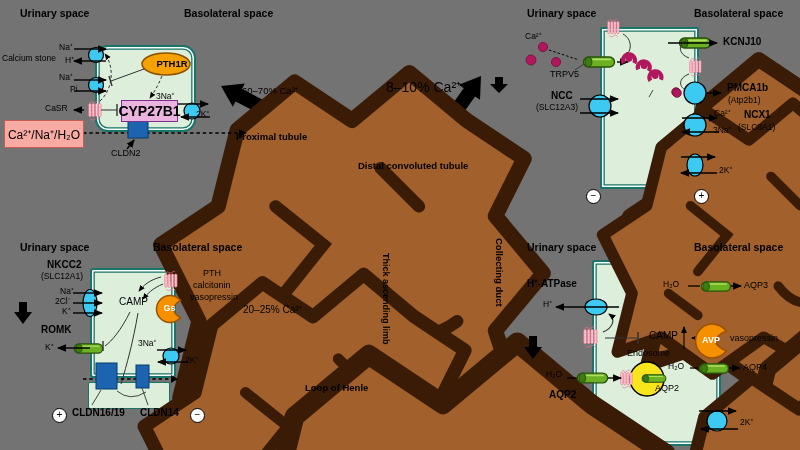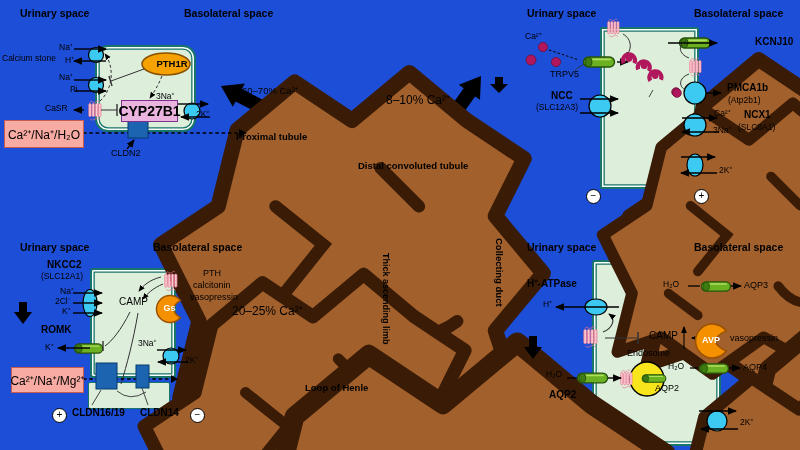--- a/index.html
+++ b/index.html
@@ -1,16 +1,16 @@
 <!DOCTYPE html>
 <html style="--cell-fill: #ddeedb; --membrane: #17756a; --transporter-cyan: #3cc9f2; --channel-green: #6cb121; --accent-orange: #f59b00; --receptor-pink: #fbd0d8; --calcium-magenta: #b0175c; --claudin-blue: #1d64b0; --stone-brown: #a2602c; --tubule-cream: #f8f3d4; --label-pink-bg: #f8aba3; --cyp-purple: #eab4de;"><head>
 <meta charset="utf-8">
 <style>
   html,body{margin:0;padding:0;}
-  #stage{position:relative;width:800px;height:450px;background:#1d4ed8;overflow:hidden;
+  #stage{position:relative;width:800px;height:450px;background:#737373;overflow:hidden;
          font-family:"Liberation Sans",sans-serif;}
   .cell{position:absolute;background:var(--cell-fill,#ddeedb);
         border:2.5px solid var(--membrane,#17756a);
         box-shadow:inset 0 0 0 1.5px #fbfdfa, inset 0 0 0 2.8px var(--membrane,#17756a);
         z-index:1;}
   svg.overlay{position:absolute;left:0;top:0;z-index:2;pointer-events:none;}
   .lbl{position:absolute;z-index:3;font-size:9px;color:#000;white-space:nowrap;line-height:1.05;}
   .h{font-size:10.5px;font-weight:bold;}
   .b{font-weight:bold;font-size:10px;}
   .b95{font-weight:bold;font-size:9.5px;}
@@ -279,54 +279,53 @@
   <div class="lbl" style="left:111px;top:149px;">CLDN2</div>
   <div class="pbox" style="left:4px;top:120px;width:78px;height:26px;">Ca²⁺/Na⁺/H₂O</div>
   <div class="lbl" style="left:242px;top:86px;font-size:9.5px;">60–70% Ca²⁺</div>
 
   <div class="lbl h" style="left:527px;top:8px;">Urinary space</div>
   <div class="lbl h" style="left:694px;top:8px;">Basolateral space</div>
   <div class="lbl sm" style="left:525px;top:32px;">Ca²⁺</div>
   <div class="lbl" style="left:550px;top:70px;">TRPV5</div>
   <div class="lbl b" style="left:551px;top:91px;">NCC</div>
   <div class="lbl sm" style="left:536px;top:103px;">(SLC12A3)</div>
-  <div class="lbl b" style="left:723px;top:37px;margin-left:32px;">KCNJ10</div>
+  <div class="lbl b" style="left:723px;top:37px;">KCNJ10</div>
   <div class="lbl b" style="left:727px;top:83px;">PMCA1b</div>
   <div class="lbl sm" style="left:728px;top:96px;">(Atp2b1)</div>
   <div class="lbl sm" style="left:714px;top:109px;">Ca²⁺</div>
   <div class="lbl sm" style="left:713px;top:126px;">3Na⁺</div>
   <div class="lbl b" style="left:744px;top:110px;">NCX1</div>
   <div class="lbl sm" style="left:738px;top:123px;">(SLC8A1)</div>
   <div class="lbl sm" style="left:719px;top:166px;">2K⁺</div>
   <div class="sign" style="left:586px;top:189px;">−</div>
   <div class="sign" style="left:694px;top:189px;">+</div>
-  <div class="lbl" style="left:386px;top:94px;font-size:12px;text-align:right;">8–10% Ca²⁺</div>
+  <div class="lbl" style="left:386px;top:80px;font-size:14px;text-align:right;">8–10% Ca²⁺</div>
 
   <div class="lbl h" style="left:20px;top:242px;">Urinary space</div>
   <div class="lbl h" style="left:153px;top:242px;">Basolateral space</div>
   <div class="lbl b" style="left:47px;top:260px;">NKCC2</div>
   <div class="lbl sm" style="left:41px;top:272px;">(SLC12A1)</div>
   <div class="lbl sm" style="left:60px;top:287px;">Na⁺</div>
   <div class="lbl sm" style="left:55px;top:297px;">2Cl⁻</div>
   <div class="lbl sm" style="left:62px;top:307px;">K⁺</div>
   <div class="lbl b" style="left:41px;top:325px;">ROMK</div>
   <div class="lbl sm" style="left:45px;top:343px;">K⁺</div>
   <div class="lbl fs10" style="left:119px;top:297px;">CAMP</div>
   <div class="lbl wht ctr" style="left:161px;top:304px;width:17px;">Gs</div>
   <div class="lbl" style="left:203px;top:269px;">PTH</div>
   <div class="lbl" style="left:193px;top:281px;">calcitonin</div>
   <div class="lbl" style="left:190px;top:293px;">vasopressin</div>
   <div class="lbl sm" style="left:138px;top:339px;">3Na⁺</div>
   <div class="lbl sm" style="left:185px;top:356px;">2K⁺</div>
-  <div class="pbox" style="left:11px;top:367px;width:71px;height:24px;">Ca²⁺/Na⁺/Mg²⁺</div>
   <div class="sign" style="left:52px;top:408px;">+</div>
   <div class="lbl b" style="left:72px;top:408px;">CLDN16/19</div>
   <div class="lbl b" style="left:140px;top:408px;">CLDN14</div>
   <div class="sign" style="left:190px;top:408px;">−</div>
-  <div class="lbl" style="left:232px;top:305px;font-size:12px;">20–25% Ca²⁺</div>
+  <div class="lbl" style="left:243px;top:305px;font-size:10px;">20–25% Ca²⁺</div>
 
   <div class="lbl h" style="left:527px;top:242px;">Urinary space</div>
   <div class="lbl h" style="left:694px;top:242px;">Basolateral space</div>
   <div class="lbl b" style="left:527px;top:279px;">H⁺-ATPase</div>
   <div class="lbl sm" style="left:543px;top:300px;">H⁺</div>
   <div class="lbl fs10" style="left:649px;top:331px;">CAMP</div>
   <div class="lbl wht ctr" style="left:697px;top:336px;width:28px;">AVP</div>
   <div class="lbl" style="left:730px;top:334px;">vasopressin</div>
   <div class="lbl sm" style="left:663px;top:280px;">H₂O</div>
   <div class="lbl" style="left:744px;top:281px;">AQP3</div>

